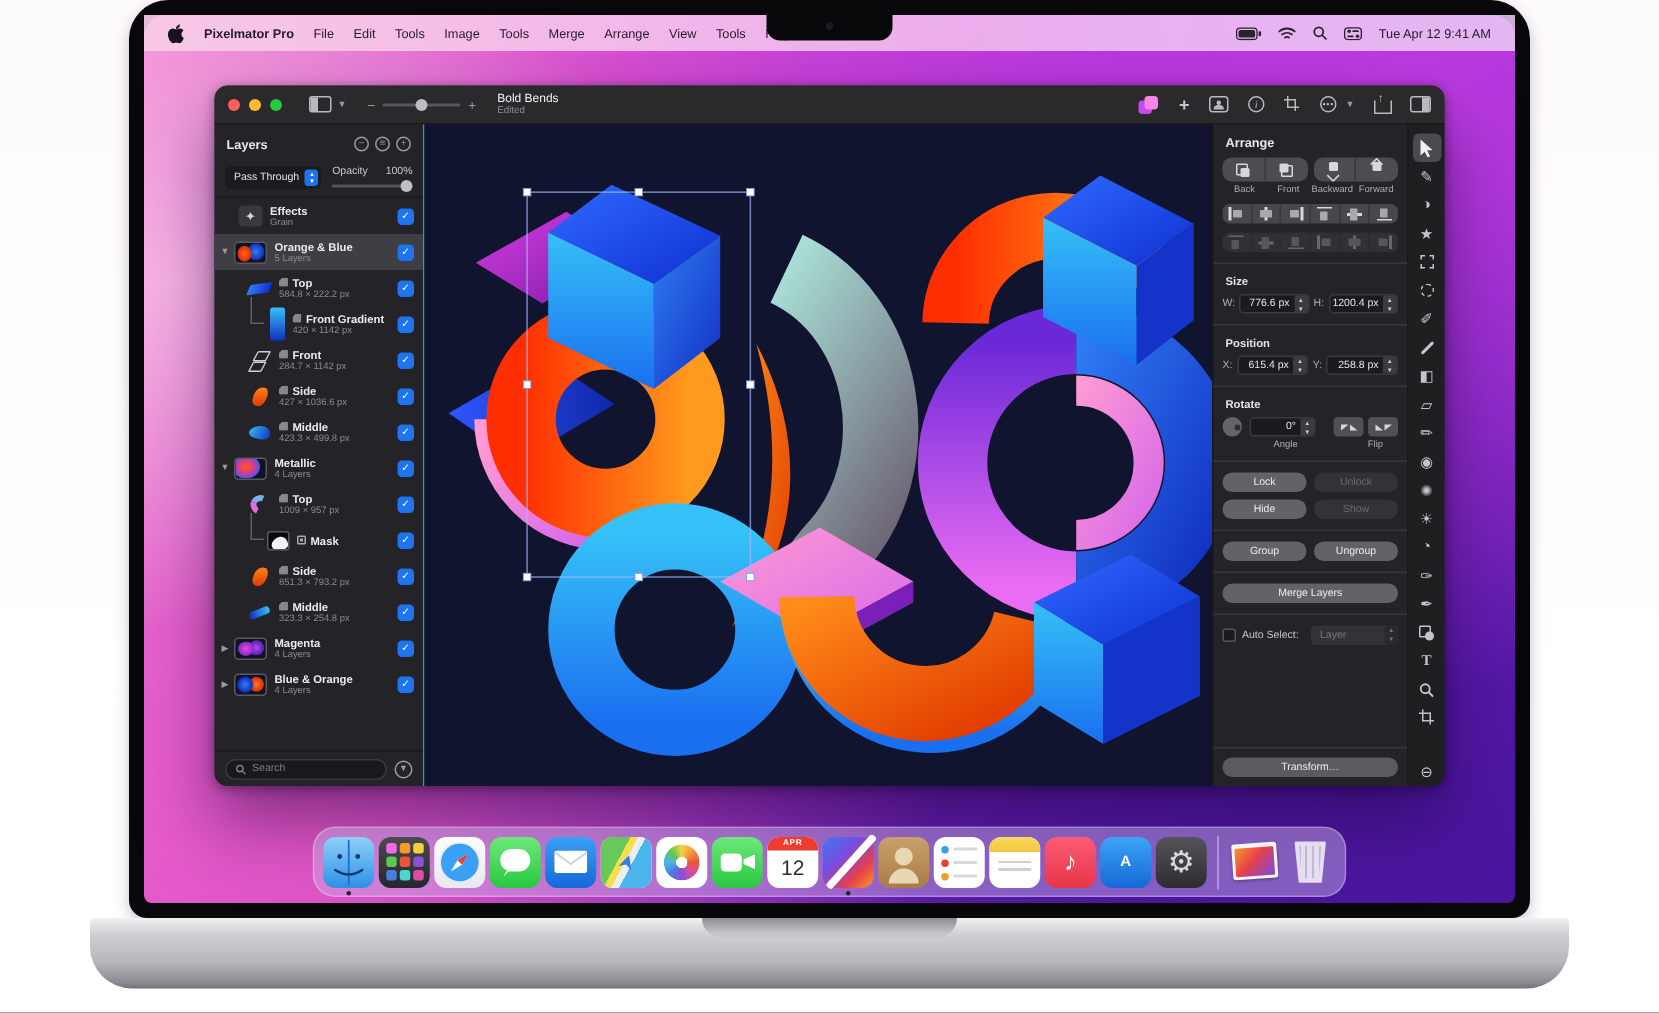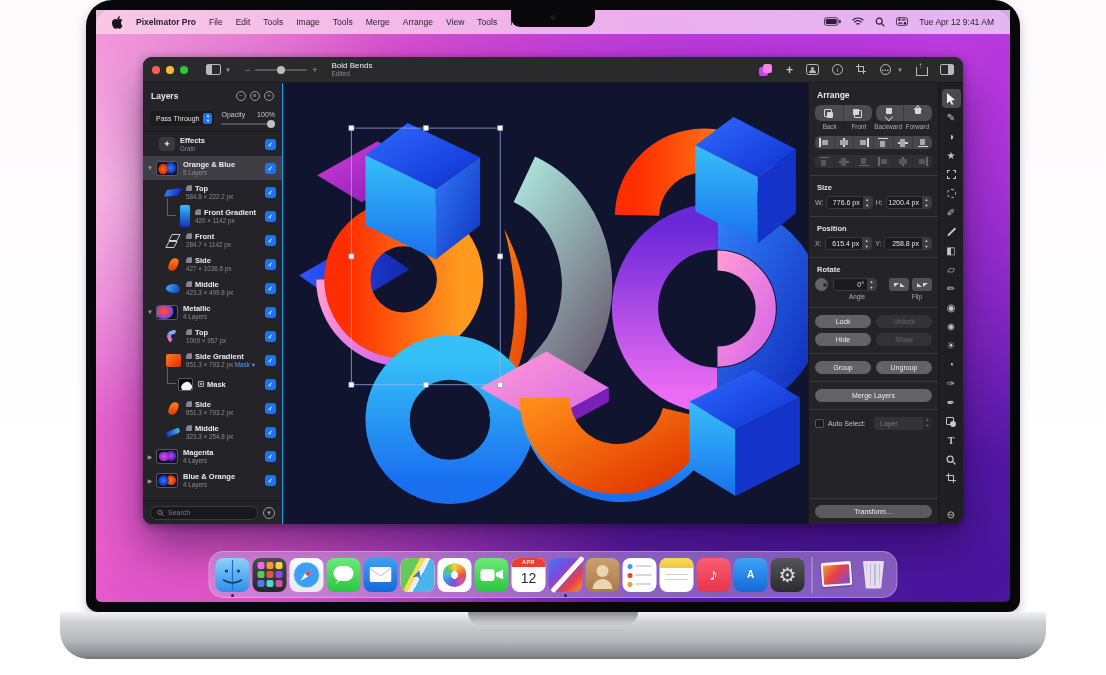--- a/index.html
+++ b/index.html
@@ -21,21 +21,21 @@
   .base { position:absolute; left:60px; top:612px; width:986px; height:47px; border-radius:3px 3px 28px 28px;
     background:linear-gradient(180deg,#f0f1f2 0%,#cfd1d4 22%,#b5b7bb 62%,#898b90 92%,#6f7175 100%); }
   .base i { position:absolute; left:50%; transform:translateX(-50%); top:0; width:170px; height:13px; border-radius:0 0 13px 13px;
     background:linear-gradient(180deg,#8b8d91,#c4c6c9 80%); }
 
   
   .menubar { position:absolute; left:96px; top:10px; width:914px; height:24px; display:flex; align-items:center; gap:13px; padding:0 16px;
     background:linear-gradient(90deg, rgba(248,204,230,.92), rgba(242,190,240,.88) 60%, rgba(235,205,245,.85)); font-size:8.5px; color:#241a2c; z-index:50; }
   .menubar .mitem { white-space:nowrap; }
   .menubar .app { font-weight:bold; }
-  .mb-right { margin-left:auto; display:flex; align-items:flex-start; gap:11px; }
+  .mb-right { margin-left:auto; display:flex; align-items:center; gap:11px; }
   .mb-ic svg { display:block; }
 
   
   .window { position:absolute; left:143px; top:57px; width:820px; height:467px; border-radius:9px; background:#232325;
     box-shadow:0 24px 48px rgba(25,0,55,.5), 0 2px 8px rgba(0,0,0,.4); overflow:hidden; display:flex; flex-direction:column; z-index:40; }
   .titlebar { height:26px; background:#2a2a2d; border-bottom:1px solid #19191b; display:flex; align-items:center; padding:0 9px; position:relative; flex:none; }
   .tl { width:8px; height:8px; border-radius:50%; margin-right:6px; }
   .tl.r{background:#ff5f57}.tl.y{background:#febc2e}.tl.g{background:#28c840}
   .tb-ic { color:#b9b9be; display:flex; align-items:center; justify-content:center; }
   .sbtoggle { width:15px; height:11px; border:1px solid #b9b9be; border-radius:2px; margin-left:12px; position:relative; }
@@ -487,31 +487,20 @@
           <div class="lrow">
             <span class="lthumb cthumb t-arc">
                 <i></i>
               </span>
             <span class="lmeta">
                 <div class="lname">
                   <span class="sbadge"></span>
                   <span>Top</span>
                 </div>
                 <div class="lsub">1009 × 957 px</div>
-              </span>
-            <span class="chk">✓</span>
-          </div>
-          <div class="lrow">
-            <span class="lthumb t-sq-orange"></span>
-            <span class="lmeta">
-                <div class="lname">
-                  <span class="sbadge"></span>
-                  <span>Side Gradient</span>
-                </div>
-              <div class="lsub"><span>851.3 × 793.2 px</span> <span class="masklink">Mask</span><span class="masklink"> ▾</span></div>
               </span>
             <span class="chk">✓</span>
           </div>
           <div class="lrow elbow">
             <span class="lthumb t-mask"></span>
             <span class="lmeta">
                 <div class="lname">
                   <span class="mbadge"></span>
                   <span>Mask</span>
                 </div>

